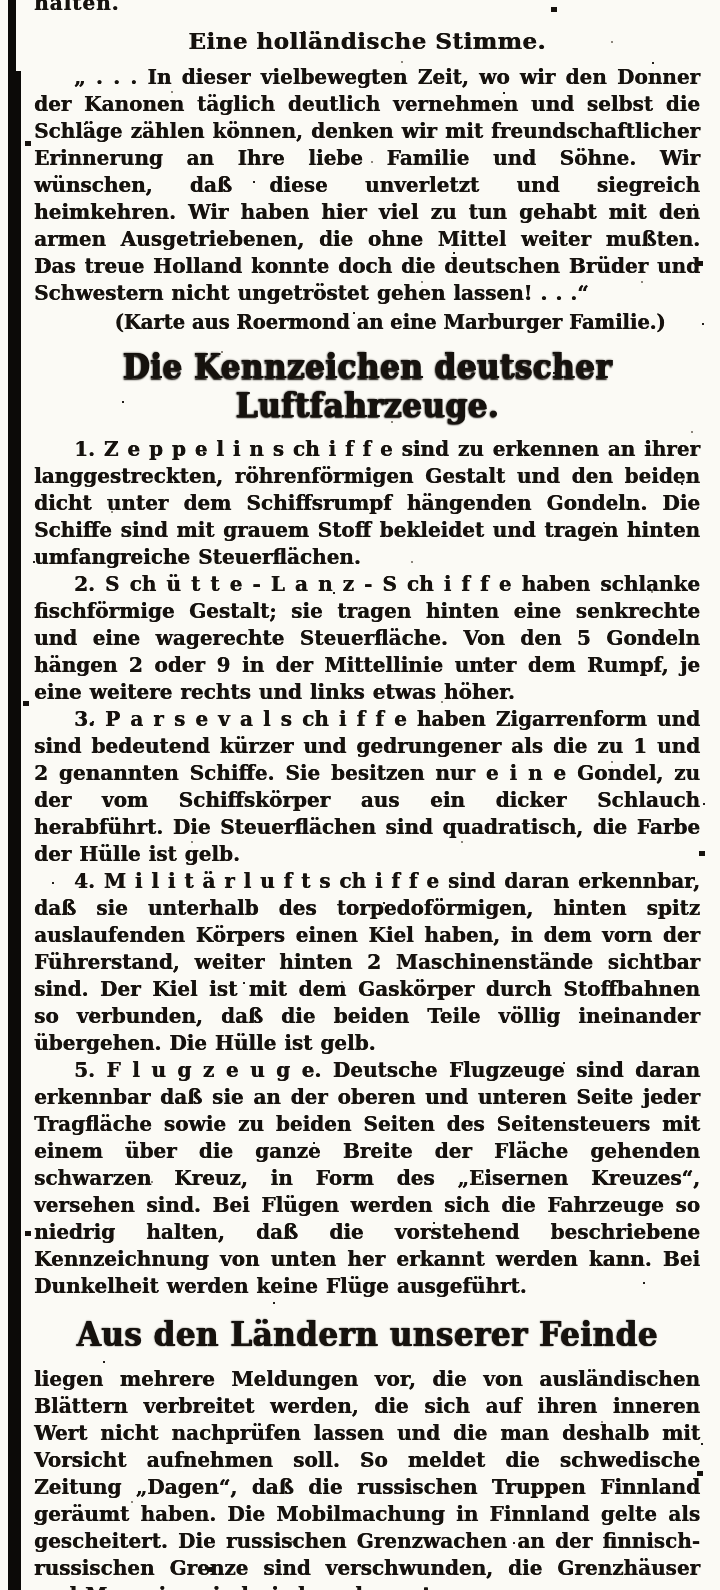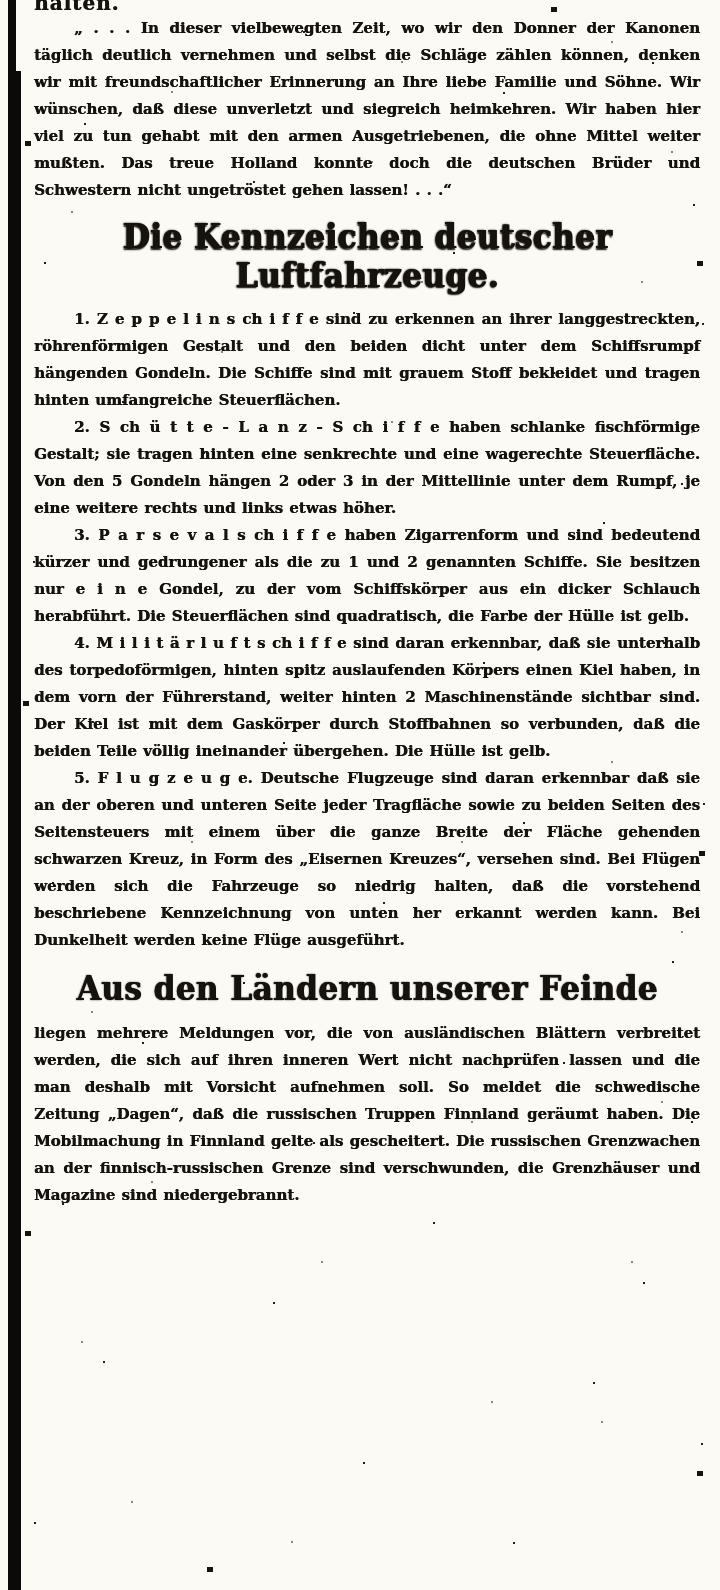--- a/index.html
+++ b/index.html
@@ -96,21 +96,21 @@
   }
   .head-small {
     text-align: center;
     font-size: 23px;
     font-weight: bold;
     margin: 12px 0 10px 0;
     letter-spacing: 0.5px;
     text-shadow: 0.6px 0 0 currentColor;
   }
   p.body-par {
-    font-size: 15px;
+    font-size: 20px;
     font-weight: bold;
     line-height: 27px;
     text-align: justify;
     text-indent: 40px;
     margin: 0;
     text-shadow: 0.4px 0 0 currentColor;
     word-spacing: 1px;
   }
   p.no-indent { text-indent: 0; }
   .attribution {
@@ -138,30 +138,32 @@
 
 <div class="edge-rule"></div>
 <div class="noise"></div>
 <div class="noise2"></div>
 <div class="noise3"></div>
 
 <div class="sheet">
 
   <div class="frag">halten.</div>
 
+  <div class="head-small">Eine holländische Stimme.</div>
 
   <p class="body-par">„ . . . In dieser vielbewegten Zeit, wo wir den Donner der Kanonen täglich deutlich vernehmen und selbst die Schläge zählen können, denken wir mit freundschaftlicher Erinnerung an Ihre liebe Familie und Söhne. Wir wünschen, daß diese unverletzt und siegreich heimkehren. Wir haben hier viel zu tun gehabt mit den armen Ausgetriebenen, die ohne Mittel weiter mußten. Das treue Holland konnte doch die deutschen Brüder und Schwestern nicht ungetröstet gehen lassen! . . .“</p>
 
+  <div class="attribution">(Karte aus Roermond an eine Marburger Familie.)</div>
 
   <div class="headline-big smudged">Die Kennzeichen deutscher Luftfahrzeuge.</div>
 
 
   <p class="body-par">1. Z e p p e l i n s ch i f f e  sind zu erkennen an ihrer langgestreckten, röhrenförmigen Gestalt und den beiden dicht unter dem Schiffsrumpf hängenden Gondeln. Die Schiffe sind mit grauem Stoff bekleidet und tragen hinten umfangreiche Steuerflächen.</p>
 
-  <p class="body-par">2. S ch ü t t e - L a n z - S ch i f f e  haben schlanke fischförmige Gestalt; sie tragen hinten eine senkrechte und eine wagerechte Steuerfläche. Von den 5 Gondeln hängen 2 oder 3 in der Mittellinie unter dem Rumpf, je eine weitere rechts und links etwas höher.</p>
+  <p class="body-par">2. S ch ü t t e - L a n z - S ch i f f e  haben schlanke fischförmige Gestalt; sie tragen hinten eine senkrechte und eine wagerechte Steuerfläche. Von den 5 Gondeln hängen 2 oder 9 in der Mittellinie unter dem Rumpf, je eine weitere rechts und links etwas höher.</p>
 
   <p class="body-par">3. P a r s e v a l s ch i f f e  haben Zigarrenform und sind bedeutend kürzer und gedrungener als die zu 1 und 2 genannten Schiffe. Sie besitzen nur e i n e  Gondel, zu der vom Schiffskörper aus ein dicker Schlauch herabführt. Die Steuerflächen sind quadratisch, die Farbe der Hülle ist gelb.</p>
 
   <p class="body-par">4. M i l i t ä r l u f t s ch i f f e  sind daran erkennbar, daß sie unterhalb des torpedoförmigen, hinten spitz auslaufenden Körpers einen Kiel haben, in dem vorn der Führerstand, weiter hinten 2 Maschinenstände sichtbar sind. Der Kiel ist mit dem Gaskörper durch Stoffbahnen so verbunden, daß die beiden Teile völlig ineinander übergehen. Die Hülle ist gelb.</p>
 
 
   <p class="body-par">5. F l u g z e u g e.  Deutsche Flugzeuge sind daran erkennbar daß sie an der oberen und unteren Seite jeder Tragfläche sowie zu beiden Seiten des Seitensteuers mit einem über die ganze Breite der Fläche gehenden schwarzen Kreuz, in Form des „Eisernen Kreuzes“, versehen sind. Bei Flügen werden sich die Fahrzeuge so niedrig halten, daß die vorstehend beschriebene Kennzeichnung von unten her erkannt werden kann. Bei Dunkelheit werden keine Flüge ausgeführt.</p>
 
   <div class="headline-big">Aus den Ländern unserer Feinde</div>
 

